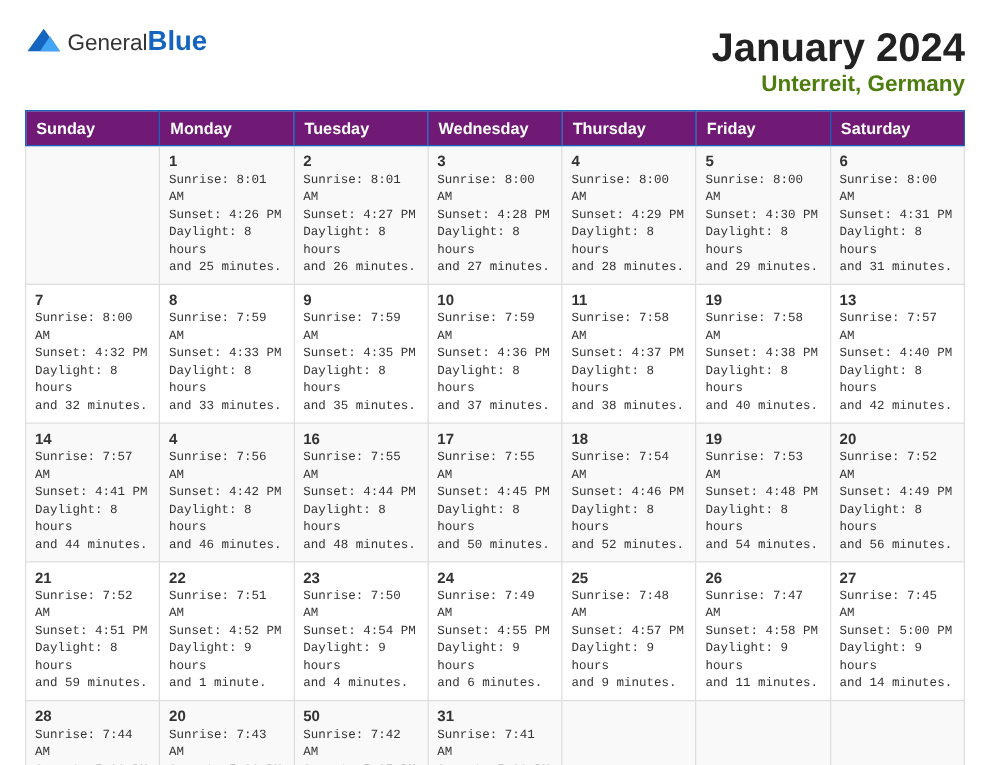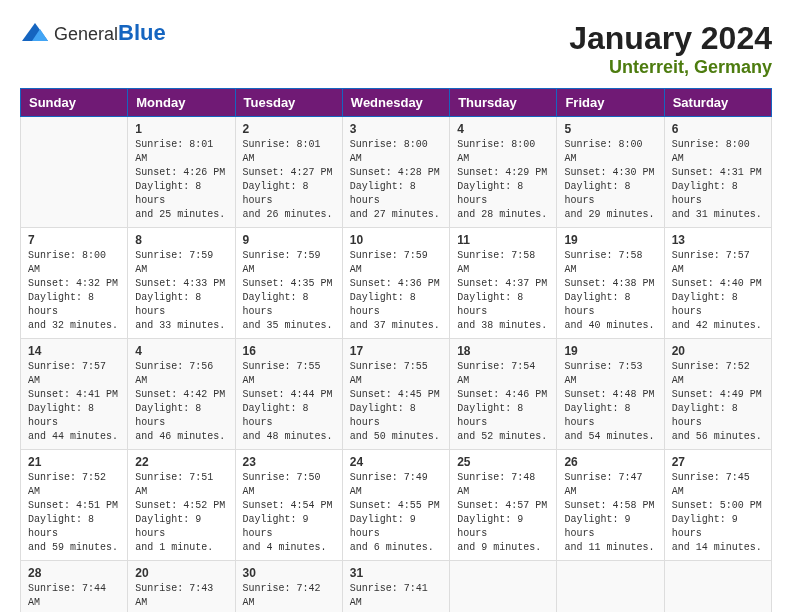--- a/index.html
+++ b/index.html
@@ -231,21 +231,21 @@
       <tr>
         <td>
           <span class="day-number">28</span>
           <div class="day-info">Sunrise: 7:44 AM<br>Sunset: 5:02 PM<br>Daylight: 9 hours<br>and 17 minutes.</div>
         </td>
         <td>
           <span class="day-number">20</span>
           <div class="day-info">Sunrise: 7:43 AM<br>Sunset: 5:03 PM<br>Daylight: 9 hours<br>and 19 minutes.</div>
         </td>
         <td>
-          <span class="day-number">30</span>
+          <span class="day-number">50</span>
           <div class="day-info">Sunrise: 7:42 AM<br>Sunset: 5:05 PM<br>Daylight: 9 hours<br>and 22 minutes.</div>
         </td>
         <td>
           <span class="day-number">31</span>
           <div class="day-info">Sunrise: 7:41 AM<br>Sunset: 5:06 PM<br>Daylight: 9 hours<br>and 25 minutes.</div>
         </td>
         <td></td>
         <td></td>
         <td></td>
       </tr>

